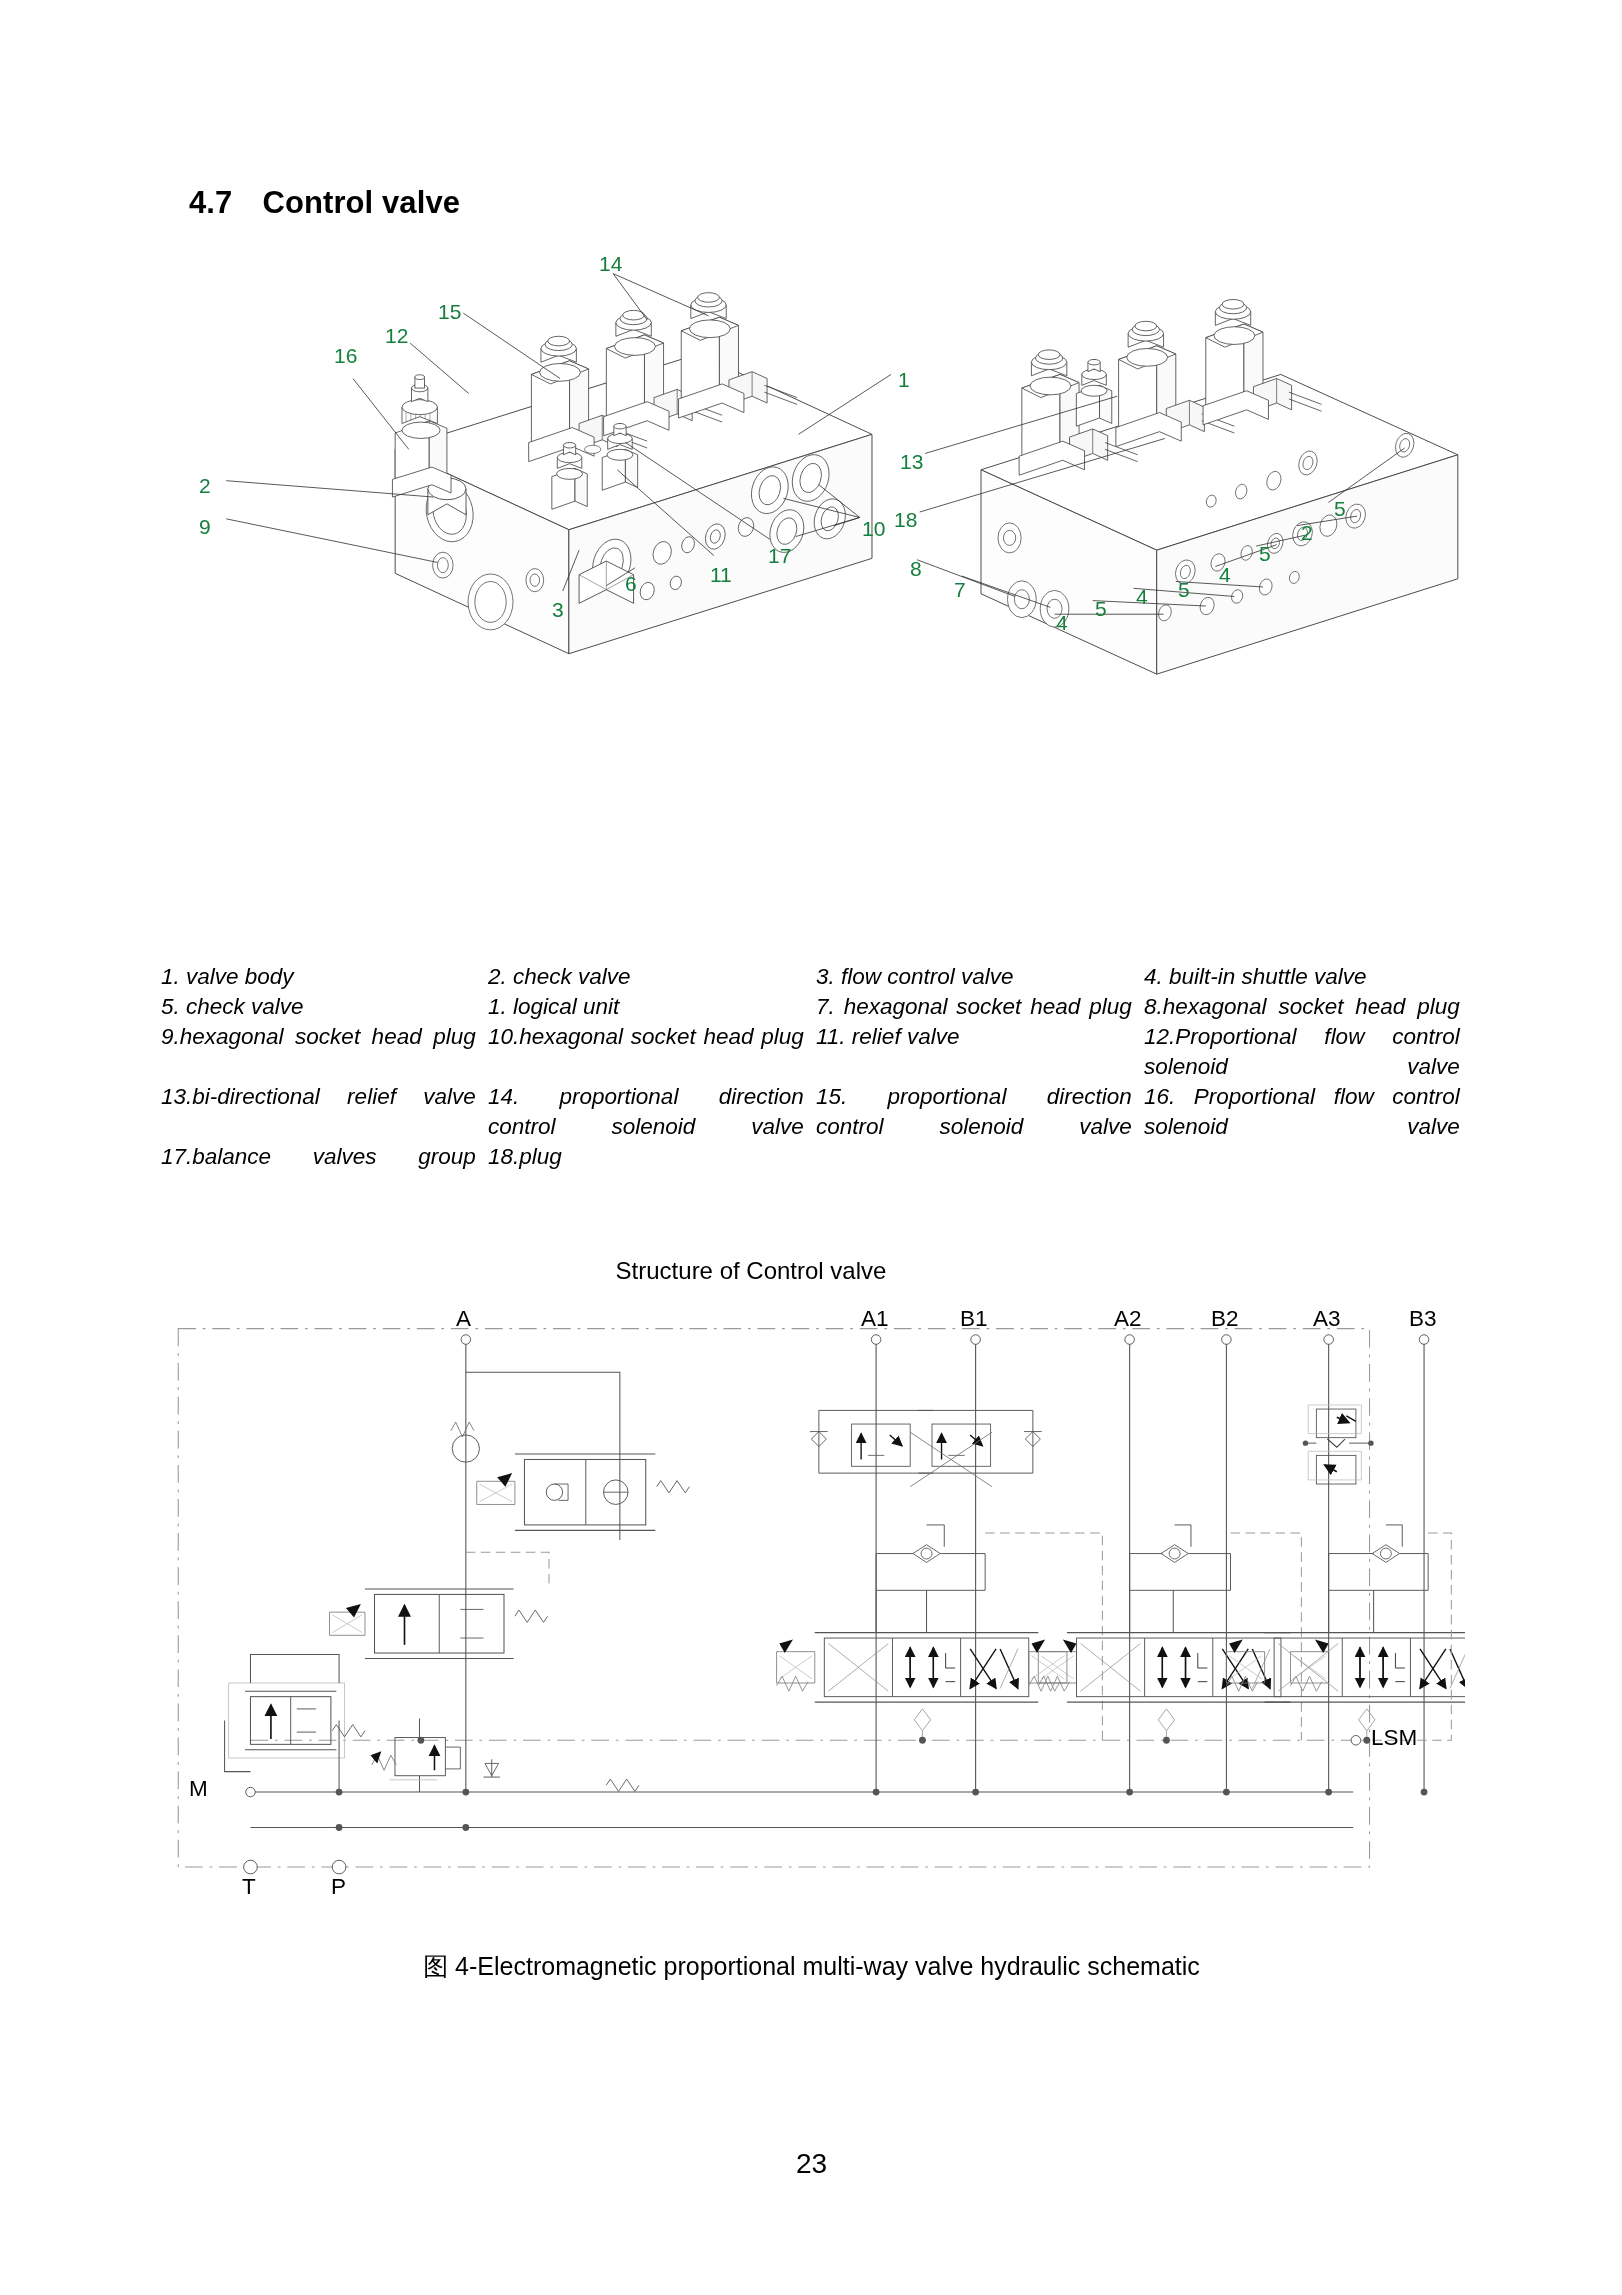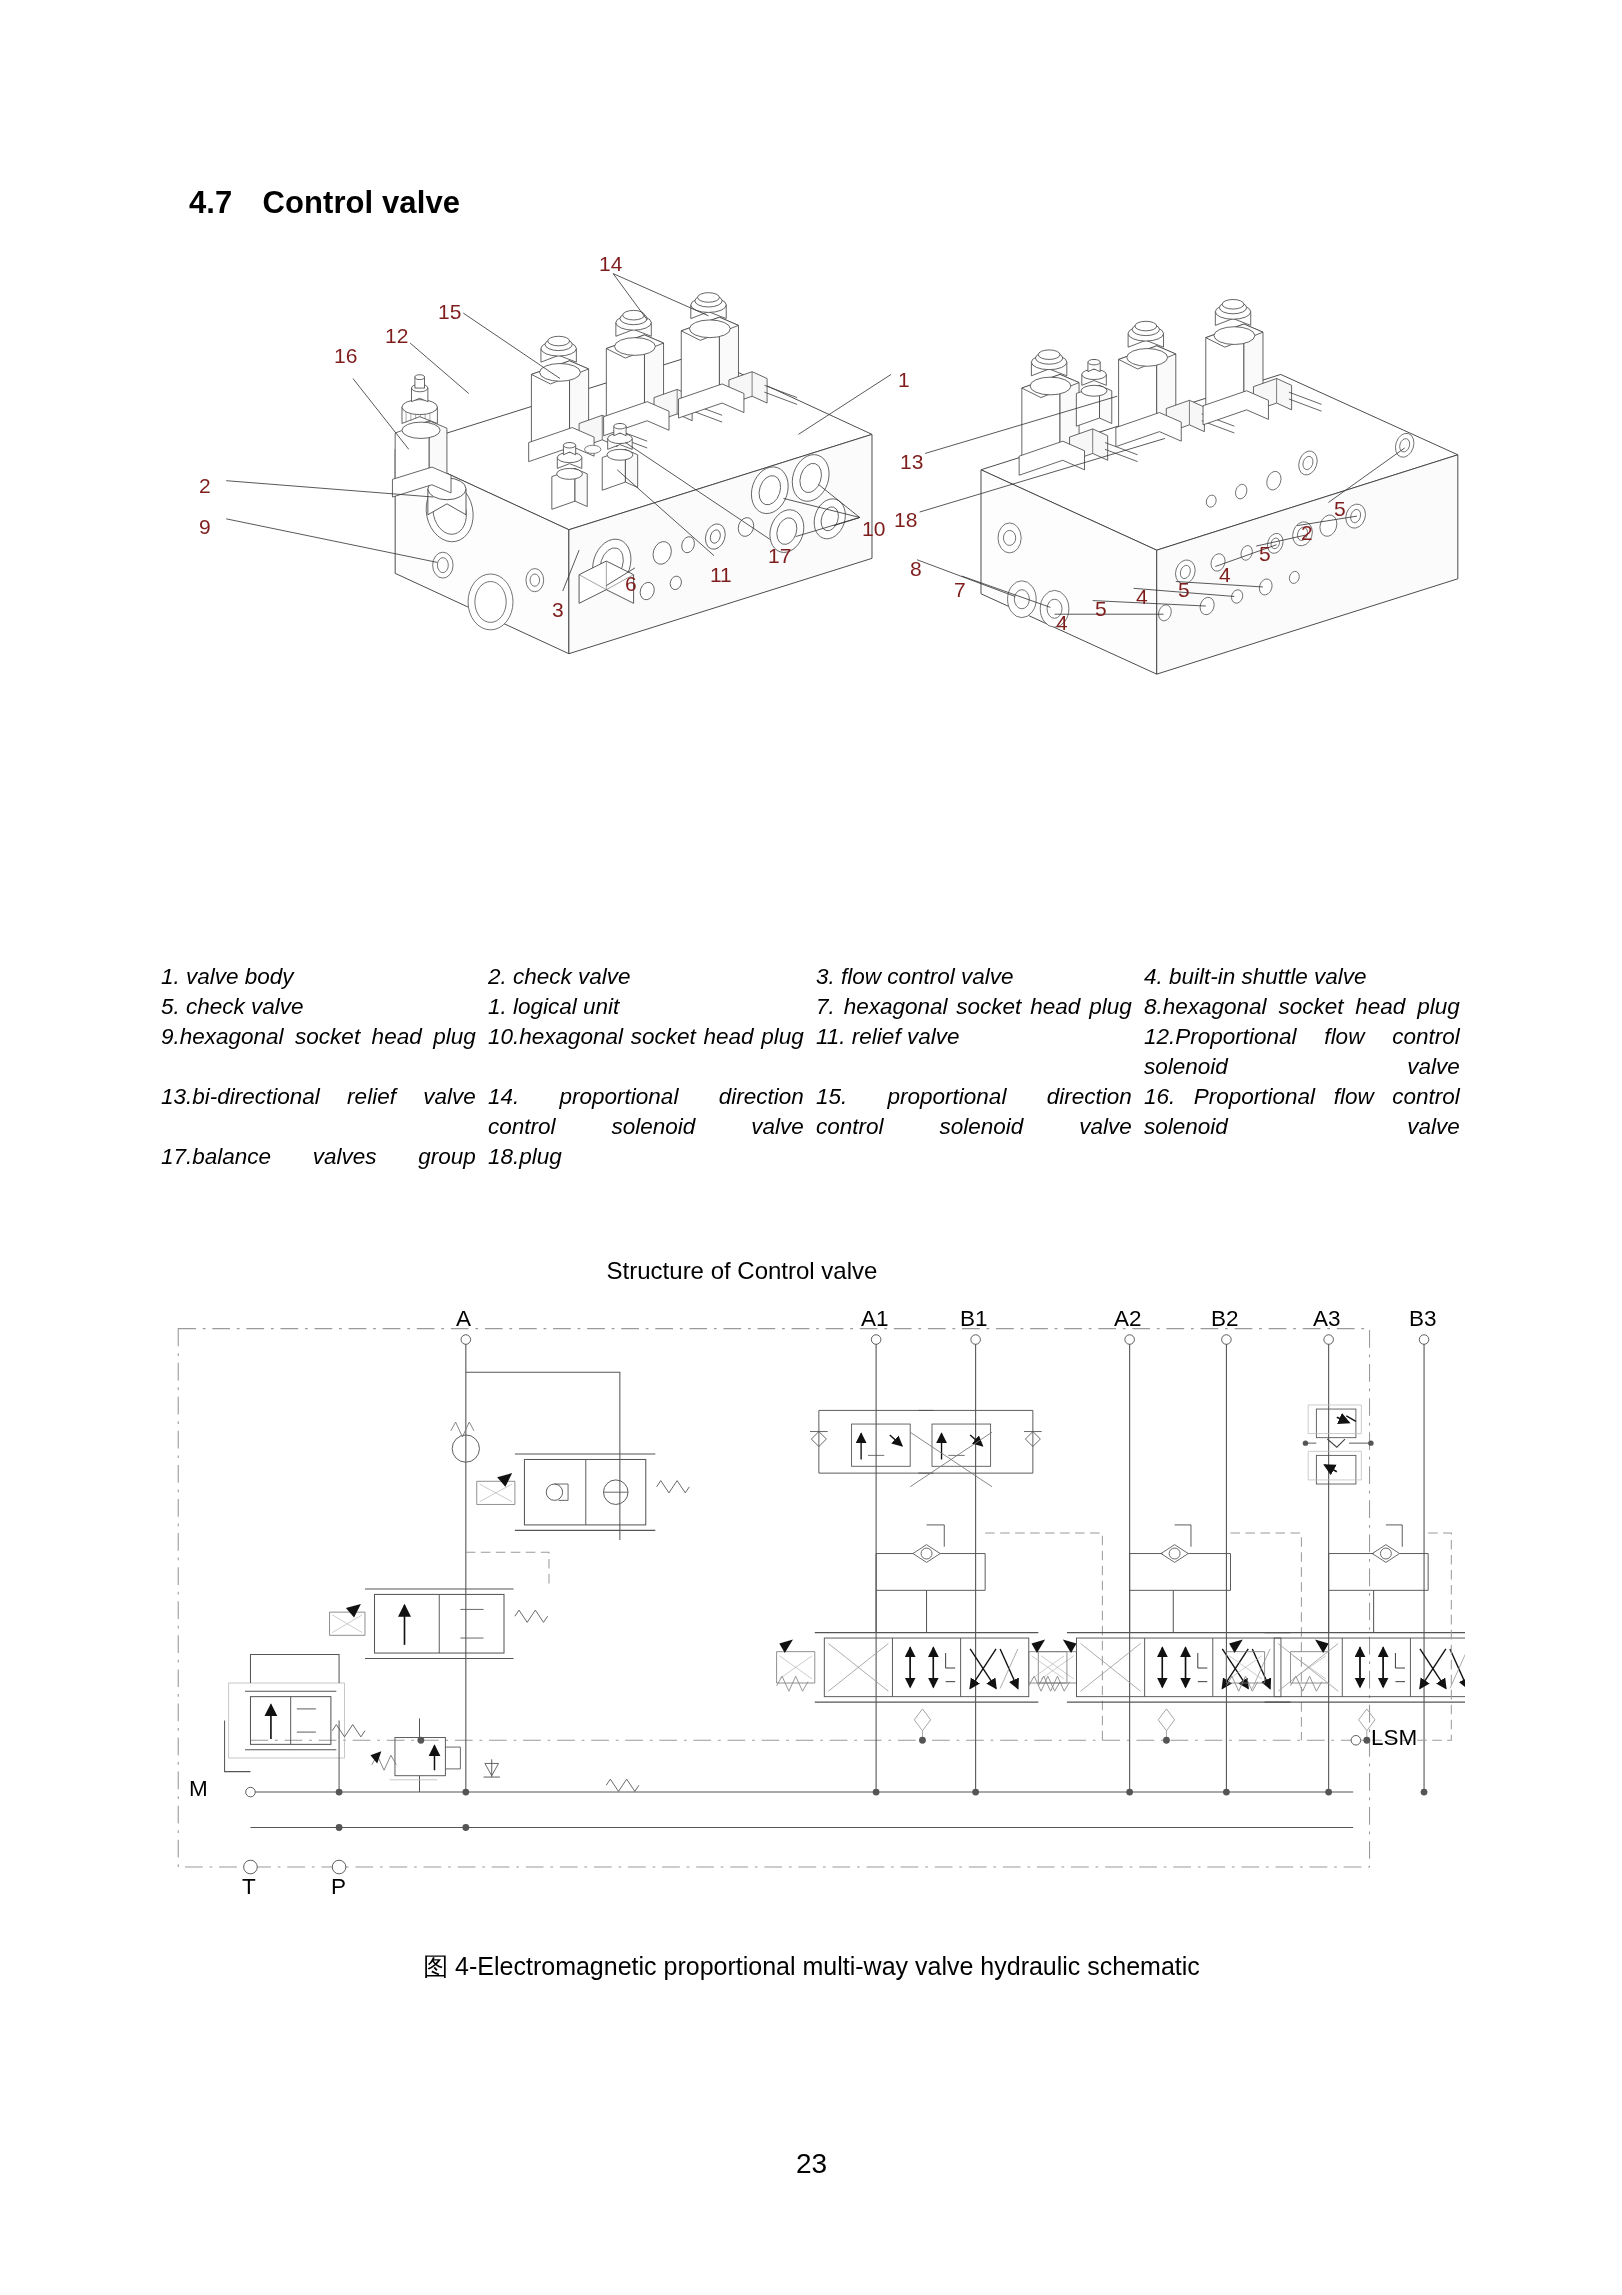--- a/index.html
+++ b/index.html
@@ -39,21 +39,21 @@
     position: absolute;
     left: 170px;
     top: 245px;
     width: 1295px;
     height: 688px;
   }
   .callout {
     position: absolute;
     font-size: 21px;
     line-height: 1;
-    color: #7f1d1d;
+    color: #15803d;
     white-space: nowrap;
   }
   svg.art { position: absolute; left: 0; top: 0; }
   .pl-cell {
     font-size: 22.5px;
     line-height: 1.33;
     box-sizing: border-box;
     padding-right: 12.3px;
     text-align: justify;
     text-align-last: justify;
@@ -68,21 +68,21 @@
     display: grid;
     grid-template-columns: 327px 328px 328px 328px;
     row-gap: 0px;
     font-style: italic;
   }
   #parts-grid .pl-cell { min-height: 0; }
 
   
   #structure-caption {
     position: absolute;
-    left: 0;
+    left: 9px;
     top: 1257px;
     width: 1484px;
     text-align: center;
     font-size: 24px;
   }
 
   
   #schematic {
     position: absolute;
     left: 170px;

